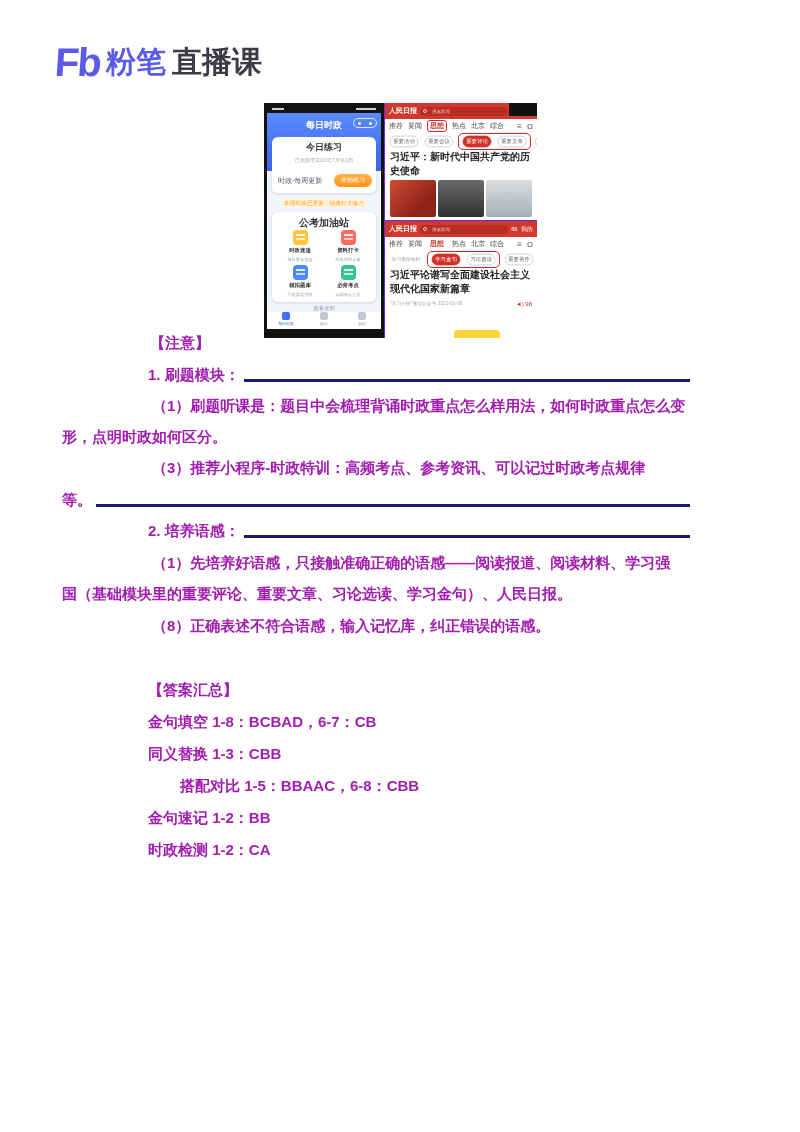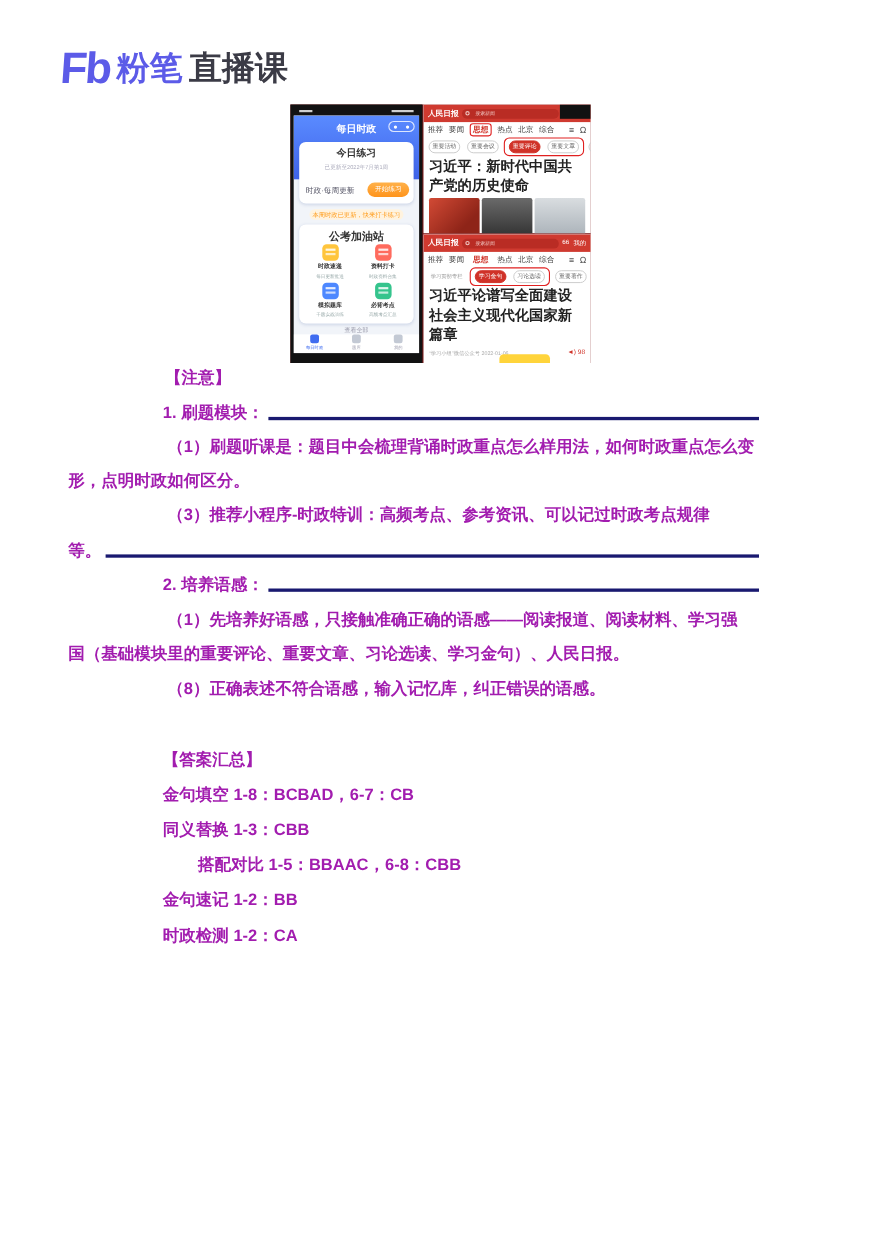--- a/index.html
+++ b/index.html
@@ -5,21 +5,21 @@
   * { margin:0; padding:0; box-sizing:border-box; }
   html,body { width:800px; height:1132px; background:#fff; font-family:"Liberation Sans", sans-serif; overflow:hidden; }
 
   
   #logo { position:absolute; left:55px; top:40px; display:flex; align-items:center; gap:6px; }
   #logo .monogram { font-size:40px; font-weight:700; color:#5c5be8; letter-spacing:-2px; transform:skewX(-4deg); }
   #logo .brand1 { font-size:30px; font-weight:700; color:#5c5be8; }
   #logo .brand2 { font-size:30px; font-weight:700; color:#3b3b46; }
 
   
-  #montage { position:absolute; left:264px; top:95px; width:273px; height:235px; background:#7f1d1d; }
+  #montage { position:absolute; left:264px; top:103px; width:273px; height:235px; background:#6d28d9; }
 
   
   #phone { position:absolute; left:0; top:0; width:120px; height:235px; background:#121212; }
   #screen { position:absolute; left:3px; top:10px; width:114px; height:216px; background:#f1f4f9; overflow:hidden; }
   #statusbar { position:absolute; left:3px; top:2px; width:114px; height:8px; display:flex; justify-content:space-between; padding:0 5px; align-items:center; }
   #statusbar i { display:block; height:2px; background:#cfcfcf; }
   .fz-header { position:absolute; left:0; top:0; width:114px; height:58px; background:linear-gradient(180deg,#5a8bff,#3f63ea); }
   .fz-title { position:absolute; top:6px; width:100%; text-align:center; color:#fff; font-size:9px; font-weight:700; }
   .fz-capsule { position:absolute; top:5px; right:4px; width:24px; height:10px; border:1px solid rgba(255,255,255,.8); border-radius:6px; display:flex; align-items:center; justify-content:space-around; }
   .fz-capsule b { width:3px; height:3px; border-radius:50%; background:#fff; }
@@ -61,21 +61,21 @@
   .rm-tabs { height:14px; display:flex; align-items:center; padding:0 4px; gap:5px; }
   .rm-tab { font-size:7px; color:#444; white-space:nowrap; }
   .rm-tab.hot { color:#d03228; border:1.5px solid #e02020; border-radius:3px; padding:0 2px; font-weight:700; }
   .rm-ic { margin-left:auto; font-size:8px; color:#555; }
   .rm-ic2 { font-size:8px; color:#555; }
   .rm-subtabs { height:16px; display:flex; align-items:center; padding:0 3px; gap:3px; }
   .pill { border:1px solid #ccc; border-radius:7px; padding:1px 3px; font-size:6px; color:#666; white-space:nowrap; transform:scale(.9); }
   .pill.red { background:#d03228; border-color:#d03228; color:#fff; }
   .red-frame { border:1.6px solid #e02020; border-radius:5px; padding:1px 2px; display:flex; gap:3px; align-items:center; }
   .lead-txt { font-size:6px; color:#999; white-space:nowrap; transform:scale(.8); }
-  .headline { padding:1px 5px 0; font-size:13px; font-weight:700; color:#222; line-height:1.35; }
+  .headline { padding:1px 5px 0; font-size:10px; font-weight:700; color:#222; line-height:1.35; }
   .photos { display:flex; gap:2px; padding:3px 5px 0; }
   .photo { width:46px; height:37px; border-radius:2px; }
   .ph1 { background:linear-gradient(135deg,#d24a35,#8e2418 70%); }
   .ph2 { background:linear-gradient(180deg,#6a6a6a,#2f2f2f); }
   .ph3 { background:linear-gradient(180deg,#d9dde0,#a7afb6); }
   .meta { display:flex; align-items:center; padding:4px 5px 0; }
   .meta .src { font-size:6px; color:#aaa; transform:scale(.8); transform-origin:left; white-space:nowrap; }
   .meta .listen { margin-left:auto; font-size:6px; color:#d03228; white-space:nowrap; }
   #corner-black { position:absolute; right:0; top:0; width:28px; height:13px; background:#111; }
   #yellow-frag { position:absolute; left:190px; top:227px; width:46px; height:8px; background:#ffd43b; border-radius:4px 4px 0 0; }

